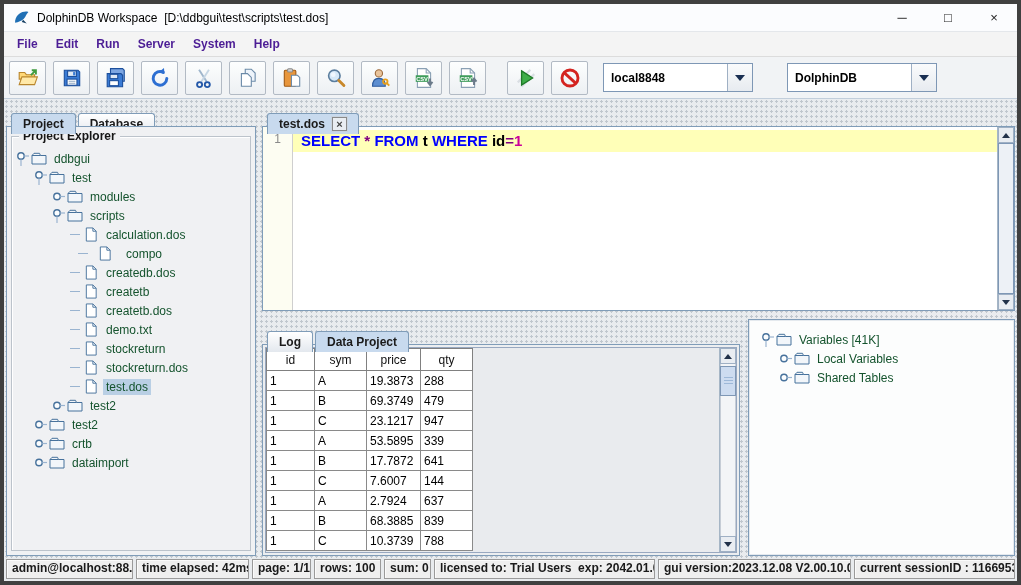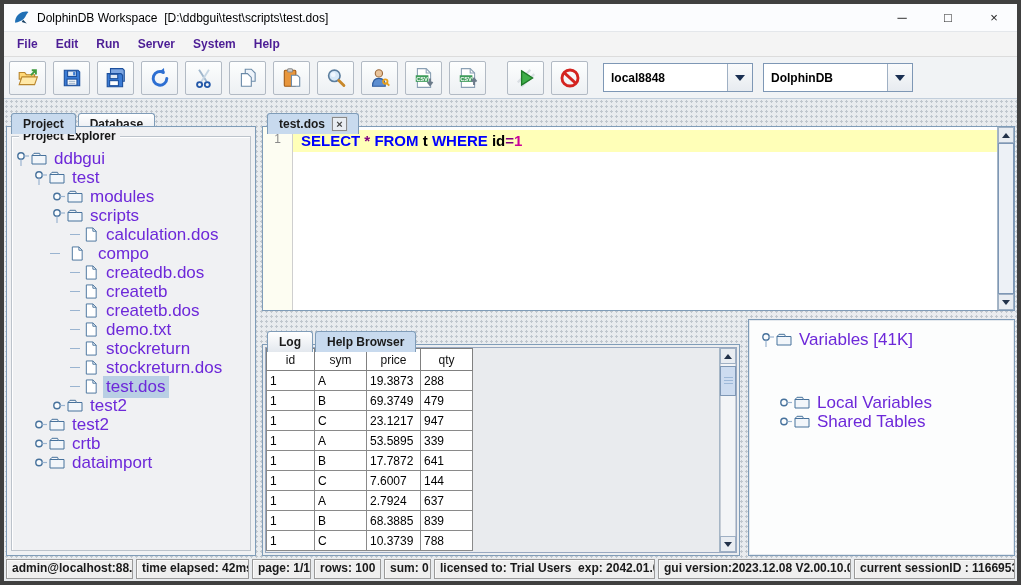--- a/index.html
+++ b/index.html
@@ -26,21 +26,21 @@
   
   .toolbar { height:42px; flex:0 0 42px; background:#f1f3f5; border-bottom:1px solid #c2cedb;
              display:flex; align-items:center; padding-left:5px; }
   .tb-btn { width:37px; height:34px; flex:0 0 37px; margin-right:7px; border:1px solid #b2bac4;
             border-radius:2px; background:linear-gradient(#fdfefe,#edf0f3);
             display:flex; align-items:center; justify-content:center; }
   .tb-btn.gap-left { margin-left:14px; }
   .tb-btn svg { width:22px; height:22px; }
   .combo { width:150px; height:29px; border:1px solid #7e97b5; background:#fff;
            display:flex; align-items:center; margin-left:8px; }
-  .combo + .combo { margin-left:10px; }
+  .combo + .combo { margin-left:34px; }
   .combo-text { flex:1; font-size:12px; font-weight:bold; color:#000; padding-left:7px;
                 white-space:nowrap; overflow:hidden; }
   .combo-btn { width:25px; height:100%; border-left:1px solid #9fb0c4;
                background:linear-gradient(#fafbfc,#e7ebf0);
                display:flex; align-items:center; justify-content:center; }
   .arrow-down { width:0; height:0; border-left:5px solid transparent;
                 border-right:5px solid transparent; border-top:6px solid #1a2f52; }
 
   
   .content { flex:1; display:flex; padding:2px; gap:0;
@@ -65,21 +65,21 @@
   
   .left-panel { width:250px; flex:0 0 250px; display:flex; flex-direction:column; }
   .left-body { flex:1; border:1px solid #7f9cb8; background:#f0f1f3; position:relative;
                padding:9px 4px 4px; }
   .titled-border { position:relative; height:100%; border:1px solid #bcc3cb;
                    box-shadow:inset 1px 1px 0 #ffffff; padding-top:12px; }
   .tb-title { position:absolute; top:-8px; left:7px; background:#f0f1f3; padding:0 4px;
               font-size:12px; font-weight:bold; color:#161616; }
 
   
-  .tree { font-size:17px; color:#6d28d9; }
+  .tree { font-size:12px; color:#14532d; }
   .tree-row { height:19px; display:flex; align-items:center; white-space:nowrap; }
   .tree-row .handle { width:13px; height:15px; flex:0 0 13px; margin-right:2px; display:inline-flex; }
   .tree-row .connector { width:10px; flex:0 0 10px; border-top:1px solid #9ab4d0; margin-right:3px; }
   .tree-row .node-icon { display:inline-flex; margin-right:4px; }
   .tree-row .node-icon svg { width:16px; height:15px; }
   .node-label { padding:1px 3px; }
   .node-label.sel { background:#b9cfe4; }
 
   
   .right-col { flex:1; display:flex; flex-direction:column; }
@@ -371,21 +371,21 @@
               <div class="tree-row" style="padding-left: 58px;">
                 <span class="connector"></span>
                 <span class="node-icon">
                   <svg viewBox="0 0 15 16">
                     <path d="M2.5 1 h7 l3.5 3.5 V15 H2.5 Z" fill="#ffffff" stroke="#47729c"></path>
                     <path d="M9.5 1 v3.5 h3.5" fill="none" stroke="#47729c"></path>
                   </svg>
                 </span>
                 <span class="node-label">calculation.dos</span>
               </div>
-              <div class="tree-row" style="padding-left: 38px; gap: 6px;">
+              <div class="tree-row" style="padding-left: 66px; gap: 6px;">
                 <span class="connector"></span>
                 <span class="node-icon">
                   <svg viewBox="0 0 15 16">
                     <path d="M2.5 1 h7 l3.5 3.5 V15 H2.5 Z" fill="#ffffff" stroke="#47729c"></path>
                     <path d="M9.5 1 v3.5 h3.5" fill="none" stroke="#47729c"></path>
                   </svg>
                 </span>
                 <span class="node-label">compo</span>
               </div>
               <div class="tree-row" style="padding-left: 58px;">
@@ -557,21 +557,21 @@
 
       <div class="hsplit"></div>
 
       <div class="bottom-row">
         <div class="bottom-left">
           <div class="tab-row" id="bottom-tabs">
               <div class="tab">
                 <span>Log</span>
               </div>
               <div class="tab selected" style="background: rgb(200, 218, 238);">
-                <span>Help Browser</span>
+                <span>Data Project</span>
               </div>
             </div>
           <div class="bottom-body">
             <div class="scrollpane">
               <table class="data-table">
                 <colgroup id="table-cols">
                     <col style="width: 48px;">
                     <col style="width: 52px;">
                     <col style="width: 54px;">
                     <col style="width: 52px;">
@@ -670,21 +670,21 @@
                   </svg>
                 </span>
                 <span class="node-icon">
                   <svg viewBox="0 0 16 14">
                     <path d="M1 4 L3 1.8 h5.5 l1 2.2 H15 V12.5 H1 Z" fill="#f2f6fa" stroke="#47729c"></path>
                     <path d="M1 4 H9.5" stroke="#47729c" fill="none"></path>
                   </svg>
                 </span>
                 <span class="node-label">Variables [41K]</span>
               </div>
-              <div class="tree-row" style="padding-left: 22px; margin-top: 44px;">
+              <div class="tree-row" style="padding-left: 22px;">
                 <span class="handle">
                   <svg viewBox="0 0 13 15">
                     <circle cx="5" cy="7.5" r="3.2" fill="#fbfdfe" stroke="#47729c" stroke-width="1.4"></circle>
                     <line x1="8.2" y1="7.5" x2="13" y2="7.5" stroke="#9ab4d0" stroke-width="1.2"></line>
                   </svg>
                 </span>
                 <span class="node-icon">
                   <svg viewBox="0 0 16 14">
                     <path d="M1 4 L3 1.8 h5.5 l1 2.2 H15 V12.5 H1 Z" fill="#f2f6fa" stroke="#47729c"></path>
                     <path d="M1 4 H9.5" stroke="#47729c" fill="none"></path>

